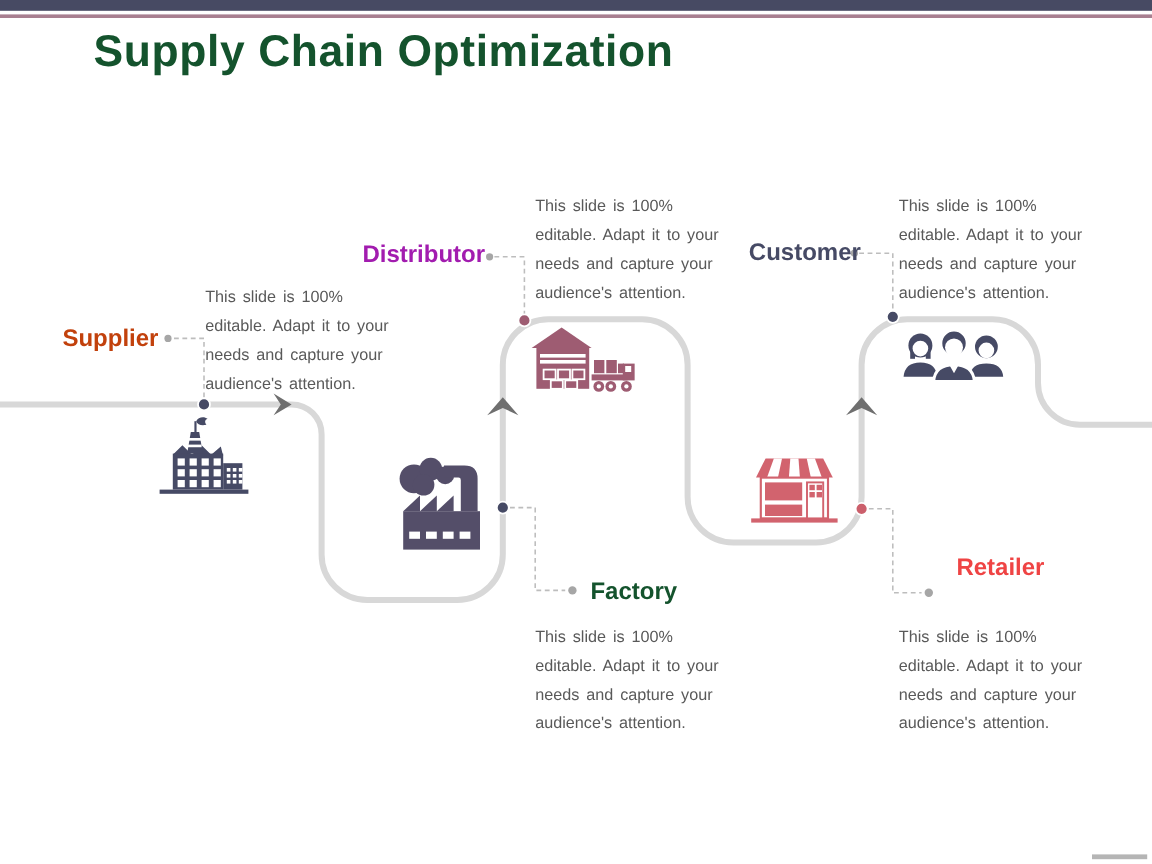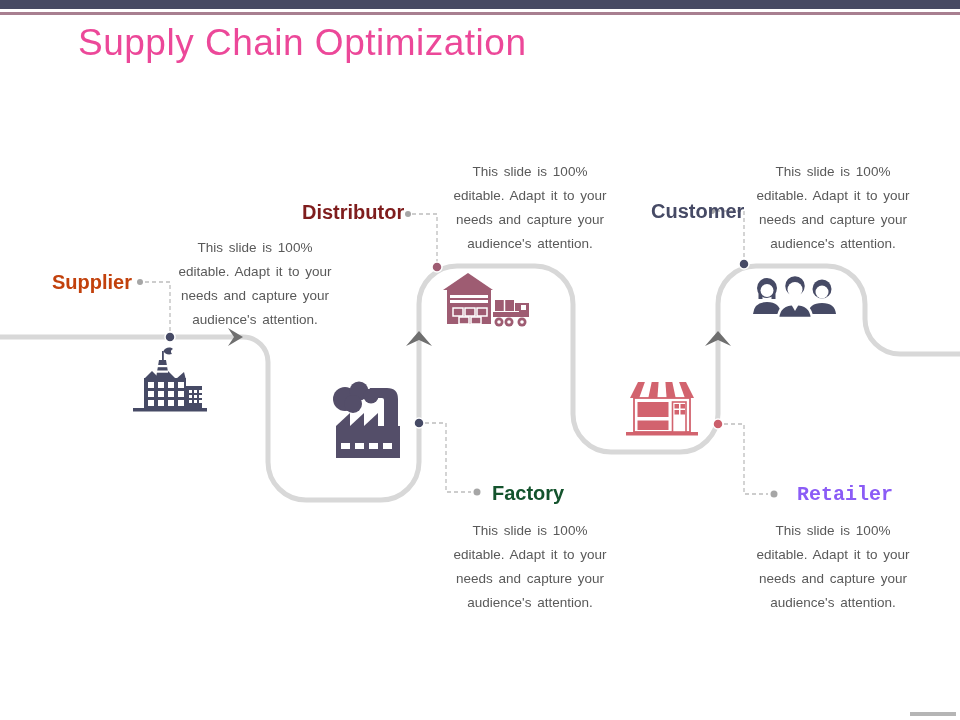--- a/index.html
+++ b/index.html
@@ -4,30 +4,30 @@
 <style>
   html,body{margin:0;padding:0;background:#fff;}
   .slide{
     position:relative;width:960px;height:720px;background:#ffffff;overflow:hidden;
     font-family:"Liberation Sans",sans-serif;
   }
   .stripe-navy{position:absolute;left:0;top:0;width:960px;height:9px;background:#474a63;}
   .stripe-mauve{position:absolute;left:0;top:12px;width:960px;height:3px;background:#a87f90;}
   .title{
     position:absolute;left:78px;top:22px;width:820px;
-    font-size:37px;font-weight:400;color:#ec4899;letter-spacing:.5px;
+    font-size:37px;font-weight:700;color:#14532d;letter-spacing:.5px;
   }
   .label{position:absolute;font-size:20px;font-weight:700;white-space:nowrap;}
   .label-supplier{left:52px;top:271px;color:#c2410c;}
-  .label-distributor{left:302px;top:201px;color:#7f1d1d;}
+  .label-distributor{left:302px;top:201px;color:#a21caf;}
   .label-factory{left:492px;top:482px;color:#14532d;}
-  .label-customer{left:651px;top:200px;color:#464a65;}
-  .label-retailer{left:797px;top:483px;color:#8b5cf6;font-family:Liberation Mono, monospace;}
+  .label-customer{left:624px;top:200px;color:#464a65;}
+  .label-retailer{left:797px;top:462px;color:#ef4444;}
   .desc{
-    position:absolute;width:168px;text-align:center;
+    position:absolute;width:168px;
     font-size:13.5px;line-height:24px;color:#595959;word-spacing:2px;
   }
   .desc-supplier{left:171px;top:236px;}
   .desc-distributor{left:446px;top:160px;}
   .desc-customer{left:749px;top:160px;}
   .desc-factory{left:446px;top:519px;}
   .desc-retailer{left:749px;top:519px;}
   .abs{position:absolute;}
   .footer-bar{position:absolute;left:910px;top:712px;width:46px;height:4px;background:#b5b5b5;}
 </style>

